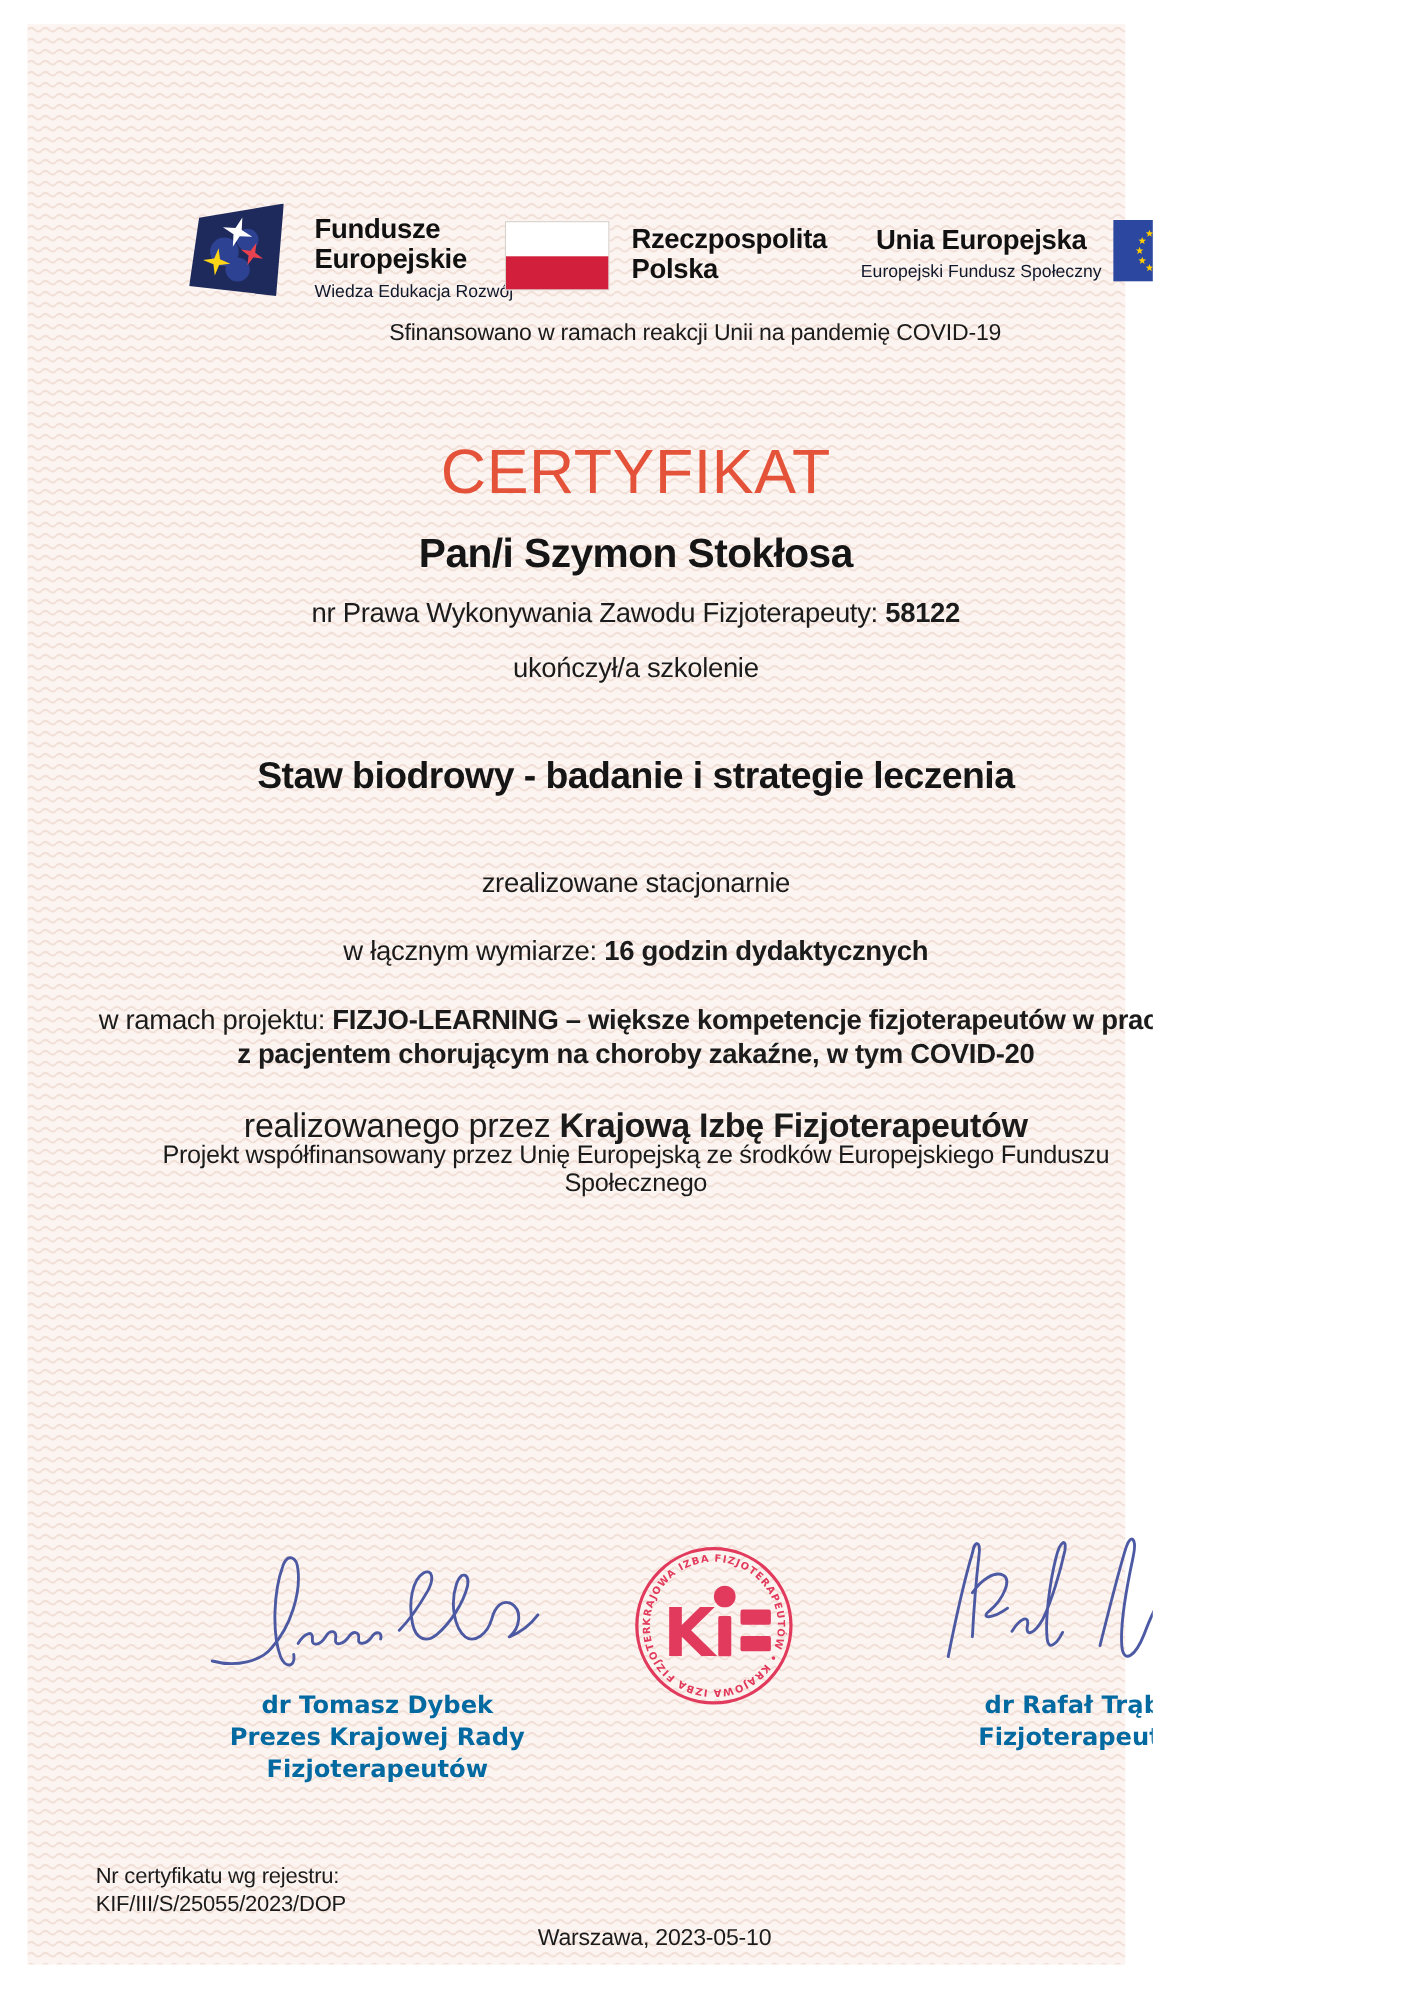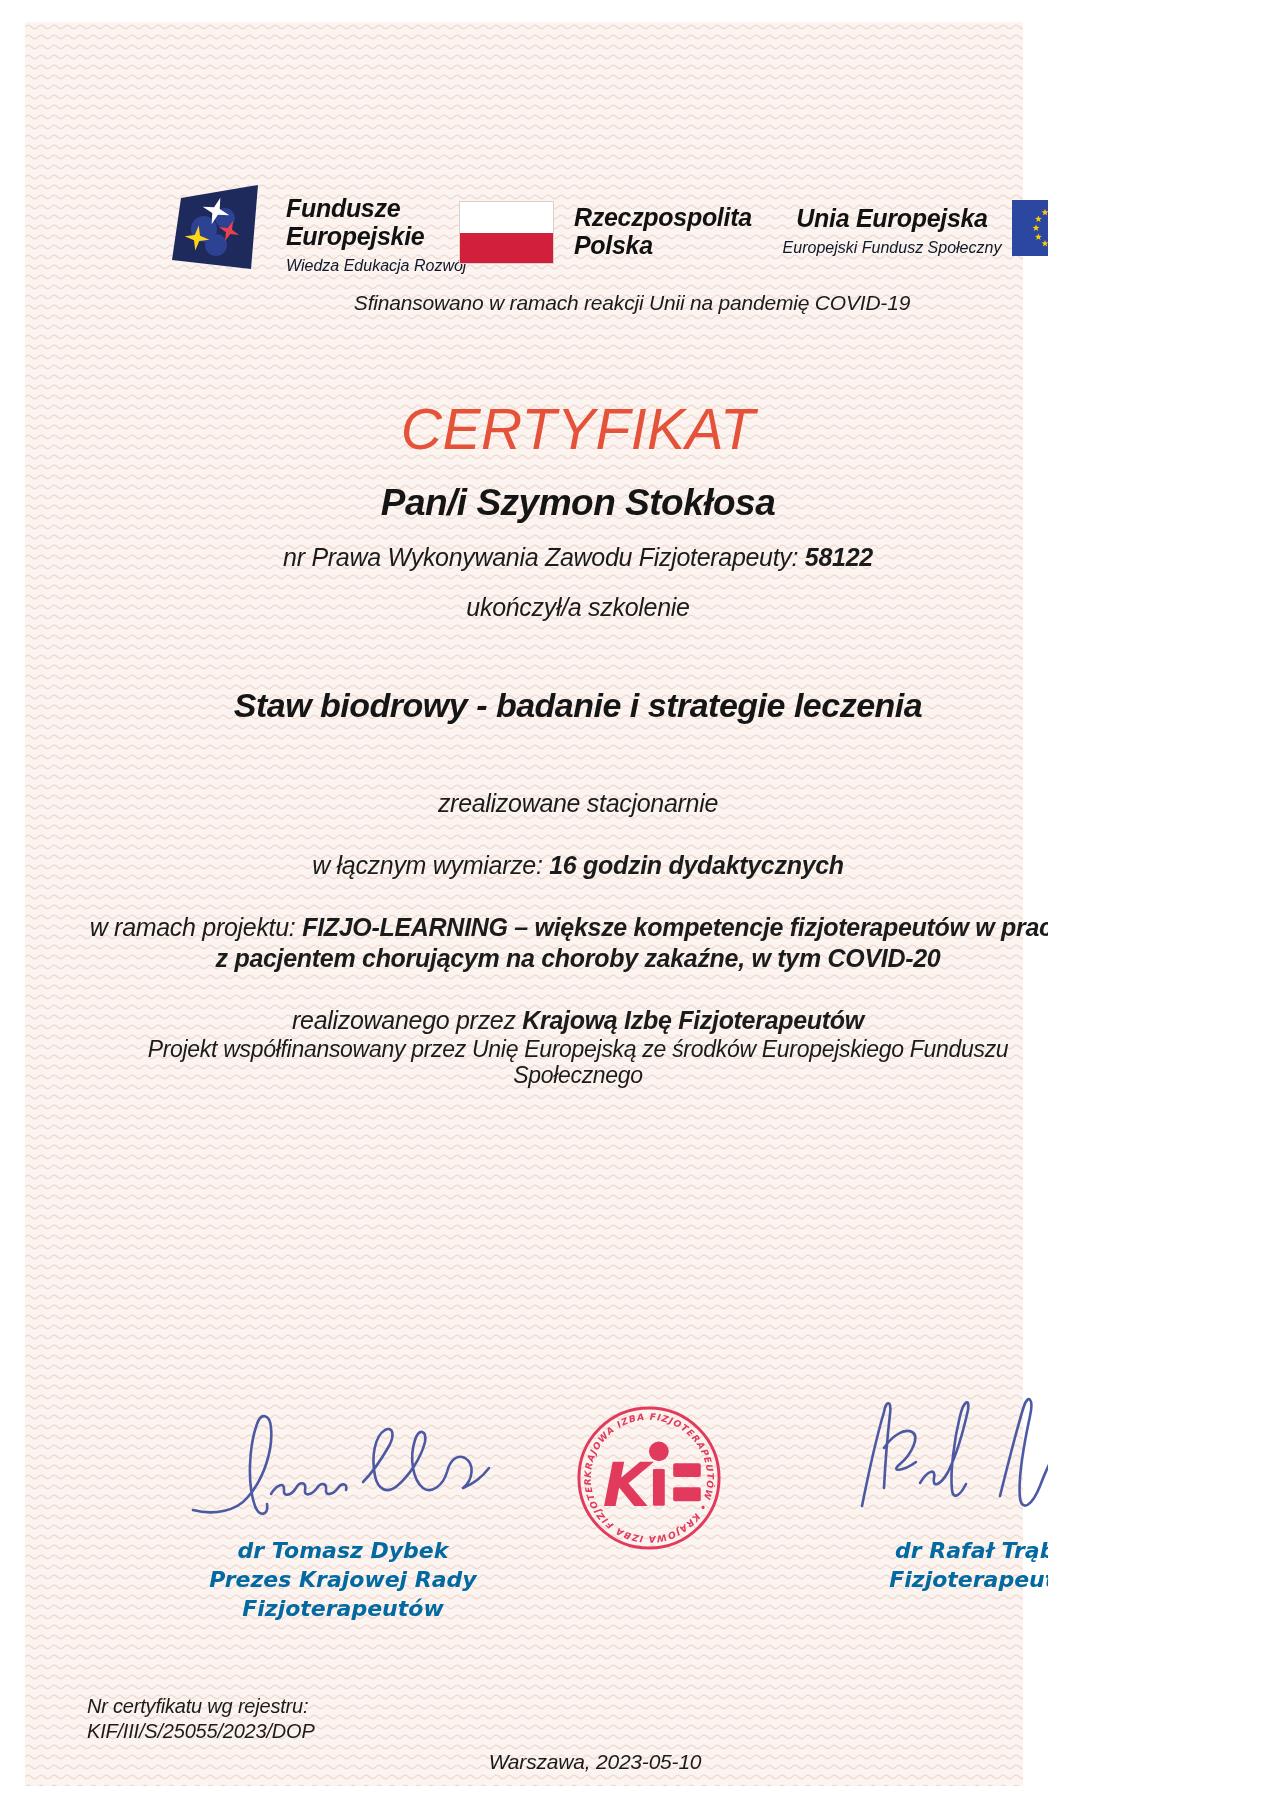--- a/index.html
+++ b/index.html
@@ -2,21 +2,21 @@
 <html><head>
 <meta charset="utf-8">
 <style>
   html,body{margin:0;padding:0;}
   body{
     width:1280px;height:1811px;
     background:#ffffff;
     font-family:"Liberation Sans",sans-serif;
     color:#1b1b1b;
   }
-  .page{position:relative;width:1048px;height:1811px;background:#ffffff;overflow:hidden;font-style:italic;}
+  .page{position:relative;width:1048px;height:1811px;background:#ffffff;overflow:hidden;}
   .panel{position:absolute;left:25px;top:22px;right:25px;bottom:25px;background:#fcf4f0;}
   .wave-bg{position:absolute;left:0;top:0;width:100%;height:100%;display:block;}
   .content{position:absolute;left:0;top:0;right:0;bottom:0;}
   .abs{position:absolute;}
 
   
   .fe-flag{left:147px;top:163px;width:86px;height:84px;}
   .fe-text{left:261px;top:172px;}
   .logo-big{font-size:25px;font-weight:bold;line-height:28px;color:#111;letter-spacing:-0.3px;}
   .logo-small{font-size:16px;line-height:18px;color:#0f172a;margin-top:7px;}
@@ -30,21 +30,21 @@
   .col{left:0;width:1106px;text-align:center;}
   .funding{top:269px;left:52px;width:1110px;text-align:center;font-size:21px;letter-spacing:-0.2px;}
   .cert-title{top:376px;font-size:57px;line-height:62px;color:#e5523a;letter-spacing:0.5px;}
   .recipient-name{top:460px;font-size:37px;line-height:42px;font-weight:bold;letter-spacing:-0.5px;color:#151515;}
   .license-line{top:521px;font-size:25px;letter-spacing:-0.3px;}
   .completion-line{top:571px;font-size:25px;letter-spacing:-0.3px;}
   .course-title{top:662px;font-size:34px;line-height:42px;font-weight:bold;letter-spacing:-0.5px;color:#151515;}
   .mode-line{top:767px;font-size:25px;letter-spacing:-0.3px;}
   .duration-line{top:829px;font-size:25px;letter-spacing:-0.3px;}
   .project-line{top:890px;left:58px;width:990px;text-align:center;font-size:25px;line-height:31px;letter-spacing:-0.3px;}
-  .organizer-line{top:984px;font-size:25px;letter-spacing:-0.3px;}
+  .organizer-line{top:984px;font-size:31px;letter-spacing:-0.3px;}
   .cofinance-line{top:1014px;left:103px;width:900px;text-align:center;font-size:23px;line-height:26px;letter-spacing:-0.3px;}
   b{font-weight:bold;}
 
   
   .sig-left{left:160px;top:1376px;width:310px;height:130px;}
   .sig-right{left:815px;top:1366px;width:300px;height:155px;}
   .stamp{left:550px;top:1382px;width:148px;height:148px;}
   .sig-block{width:370px;text-align:center;font-family:"DejaVu Sans","Liberation Sans",sans-serif;font-weight:bold;font-size:22px;line-height:29px;color:#0369a1;}
   .sig-block-left{left:133px;top:1514px;}
   .sig-block-right{left:780px;top:1514px;}

